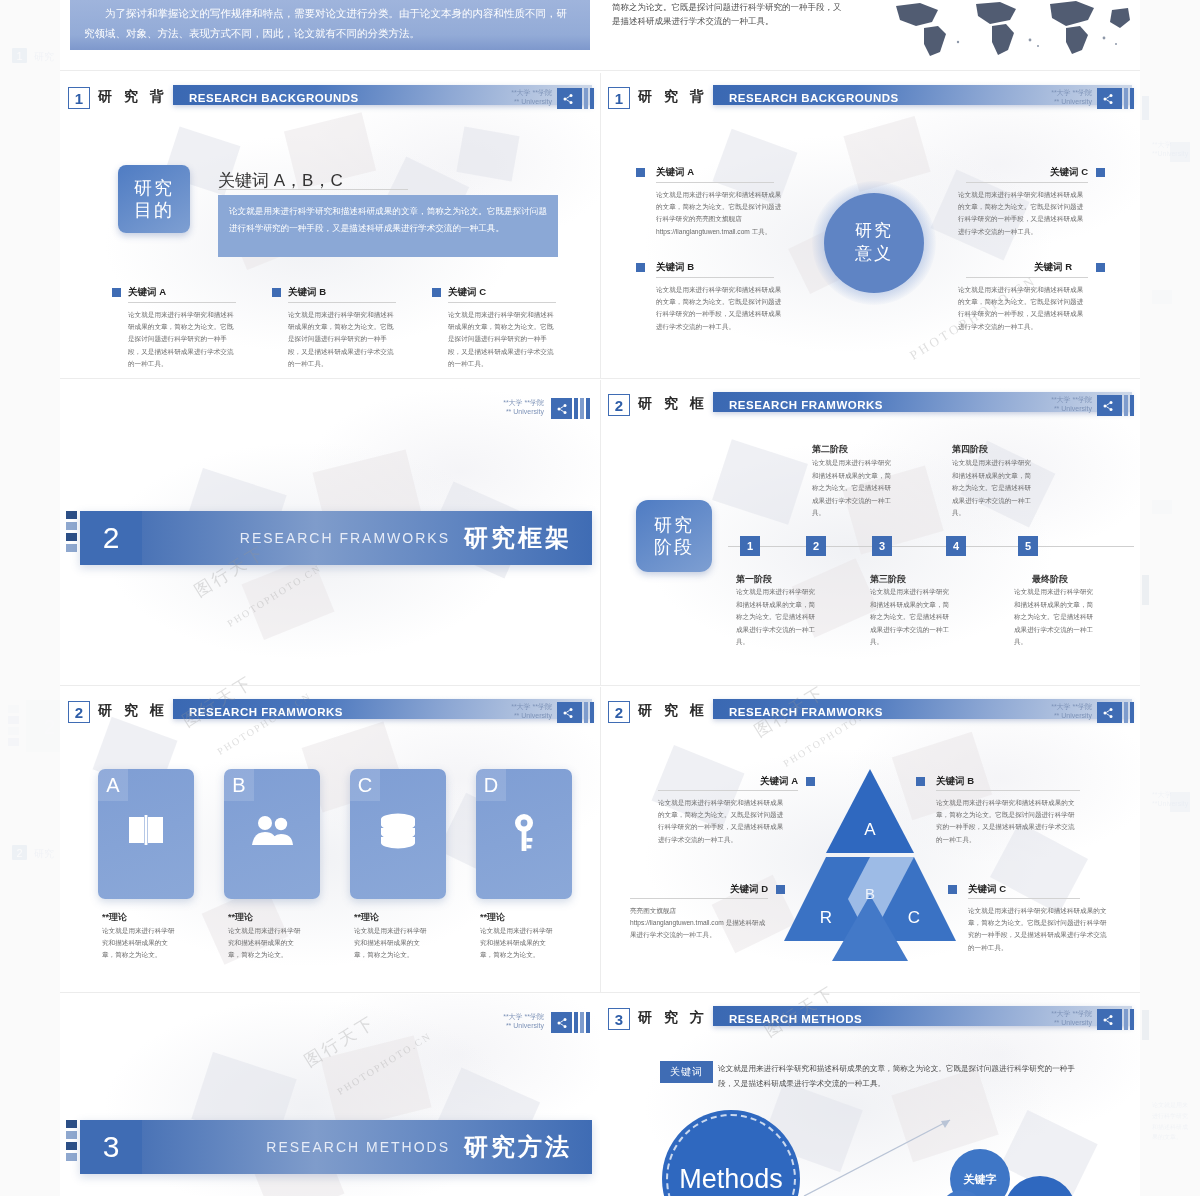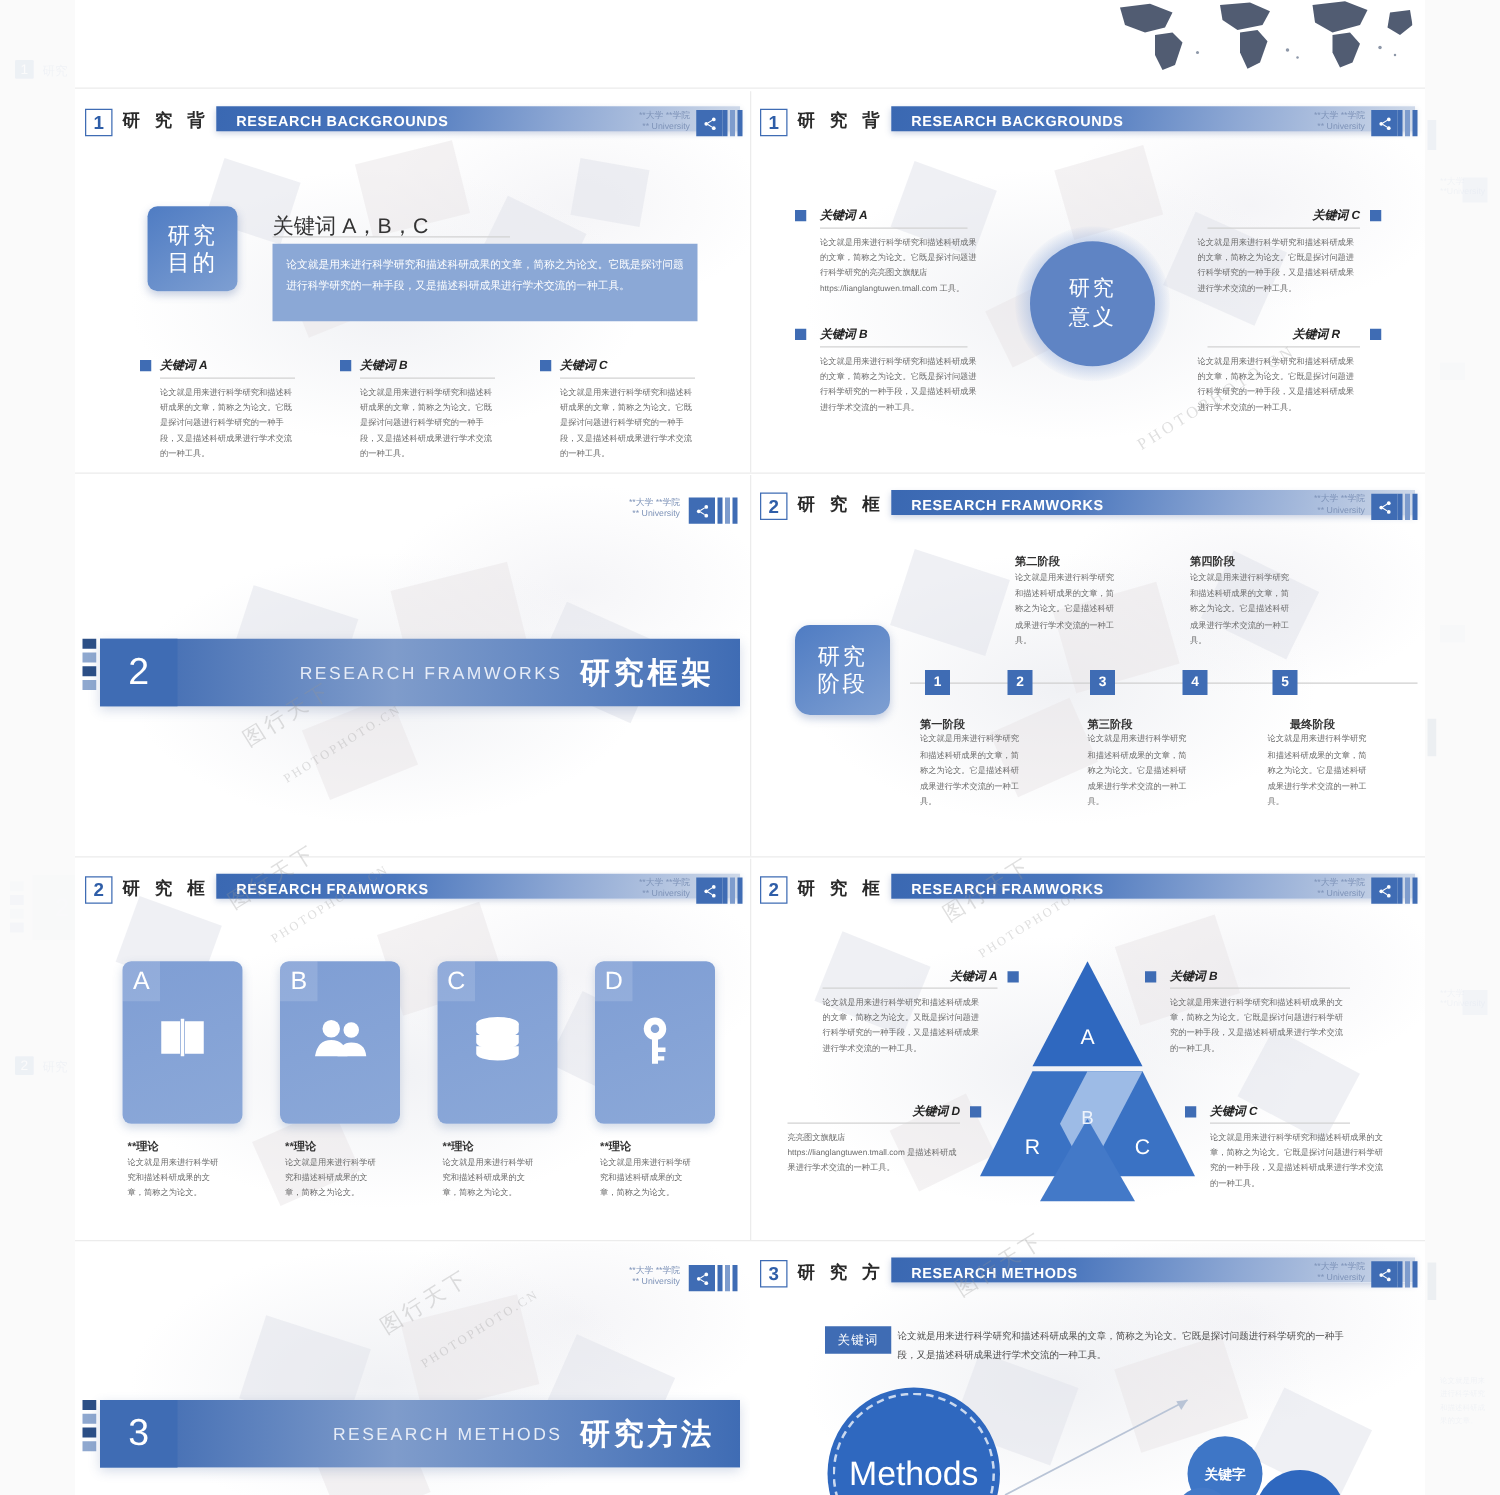--- a/index.html
+++ b/index.html
@@ -104,21 +104,21 @@
   .frag-right-txt {
     position: absolute; left: 12px; top: 0; width: 230px;
     font-size: 8.5px; line-height: 1.7; color: #4c4c4c;
   }
   .map { position: absolute; right: 10px; top: 0; width: 250px; height: 58px; }
 
   
   .badge-sq {
     position: absolute; width: 9px; height: 9px; background: #3f6cb4;
   }
-  .kw-title { position: absolute; font-size: 9.5px; color: #222; font-weight: bold; font-style: italic; }
+  .kw-title { position: absolute; font-size: 9.5px; color: #222; font-weight: bold; }
   .kw-rule { position: absolute; height: 1px; background: #d2d2d2; }
   .kw-body {
     position: absolute; font-size: 6.6px; line-height: 1.85; color: #6a6a6a;
   }
 
   .bigtile {
     position: absolute; border-radius: 8px;
     background: linear-gradient(145deg,#4f7cc3 0%,#7e9fd2 100%);
     color: #fff; display: flex; flex-direction: column;
     align-items: center; justify-content: center;
@@ -236,22 +236,27 @@
   <div class="ghost" style="left:12px;top:500px;width:20px;height:14px;background:#c9d6ea;"></div>
   <div class="ghost" style="left:2px;top:575px;width:7px;height:30px;background:#2c4f86;"></div>
   <div class="ghost ghost-txt" style="left:12px;top:790px;font-size:7px;">**大学<br>**University</div>
   <div class="ghost" style="left:30px;top:792px;width:20px;height:20px;background:#7e9ccd;"></div>
   <div class="ghost" style="left:2px;top:1010px;width:7px;height:30px;background:#2c4f86;"></div>
   <div class="ghost ghost-txt" style="left:12px;top:1100px;font-size:6px;line-height:1.8;">论文就是用来<br>进行科学研究<br>和描述科研成<br>果的文章。</div>
 </div>
 
 <div class="sheet">
 
+  <div class="fragbox" style="left:0;top:0;">
+    <div class="paper-bg"></div>
+    <div class="frag-para">为了探讨和掌握论文的写作规律和特点，需要对论文进行分类。由于论文本身的内容和性质不同，研究领域、对象、方法、表现方式不同，因此，论文就有不同的分类方法。</div>
+  </div>
   <div class="fragbox" style="left:540px;top:0;">
     <div class="paper-bg"></div>
+    <div class="frag-right-txt">简称之为论文。它既是探讨问题进行科学研究的一种手段，又是描述科研成果进行学术交流的一种工具。</div>
     <svg class="map" viewBox="0 0 250 58">
       <g fill="#515c72">
         <path d="M16 6 L40 3 L58 10 L52 22 L36 26 L20 20 Z"></path>
         <path d="M44 28 L58 26 L66 34 L60 52 L50 56 L44 44 Z"></path>
         <path d="M96 4 L120 2 L136 9 L130 20 L110 24 L98 16 Z"></path>
         <path d="M112 26 L126 24 L134 33 L128 50 L118 55 L112 42 Z"></path>
         <path d="M170 4 L196 1 L214 8 L208 20 L186 26 L172 18 Z"></path>
         <path d="M186 28 L200 26 L208 35 L202 50 L192 54 L186 42 Z"></path>
         <path d="M232 10 L248 8 L250 20 L240 28 L230 22 Z"></path>
       </g>

